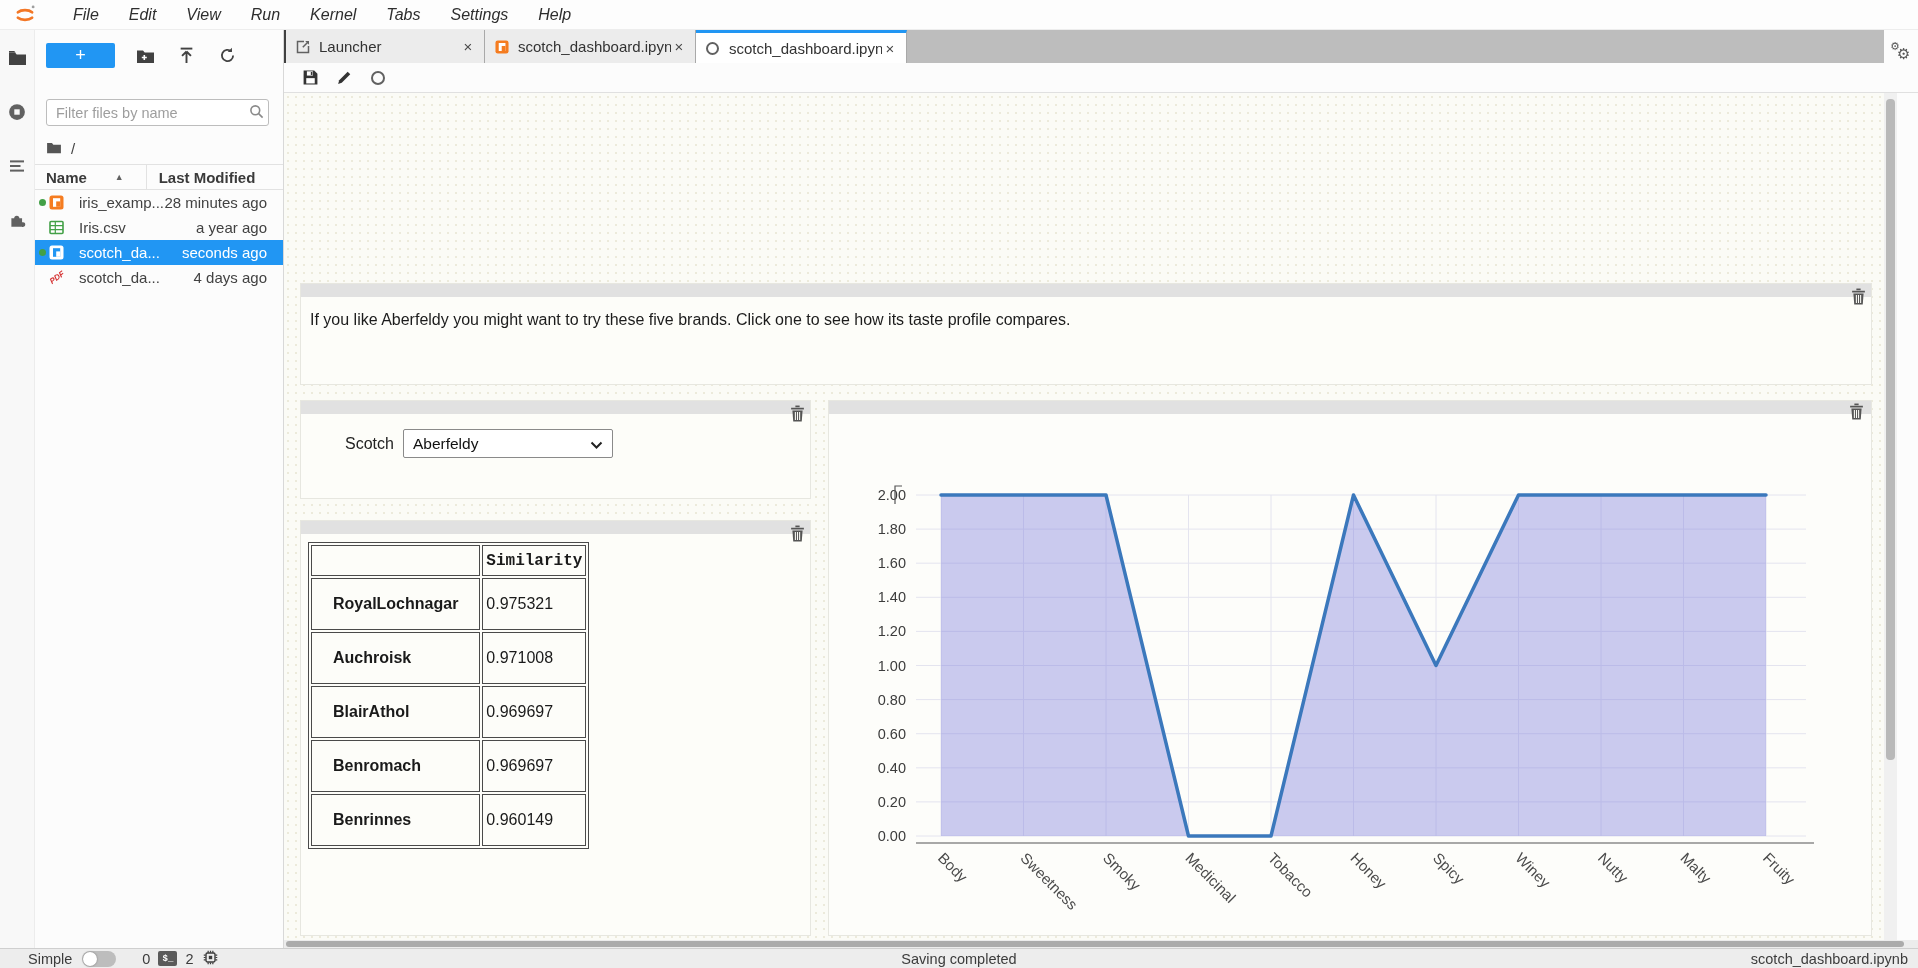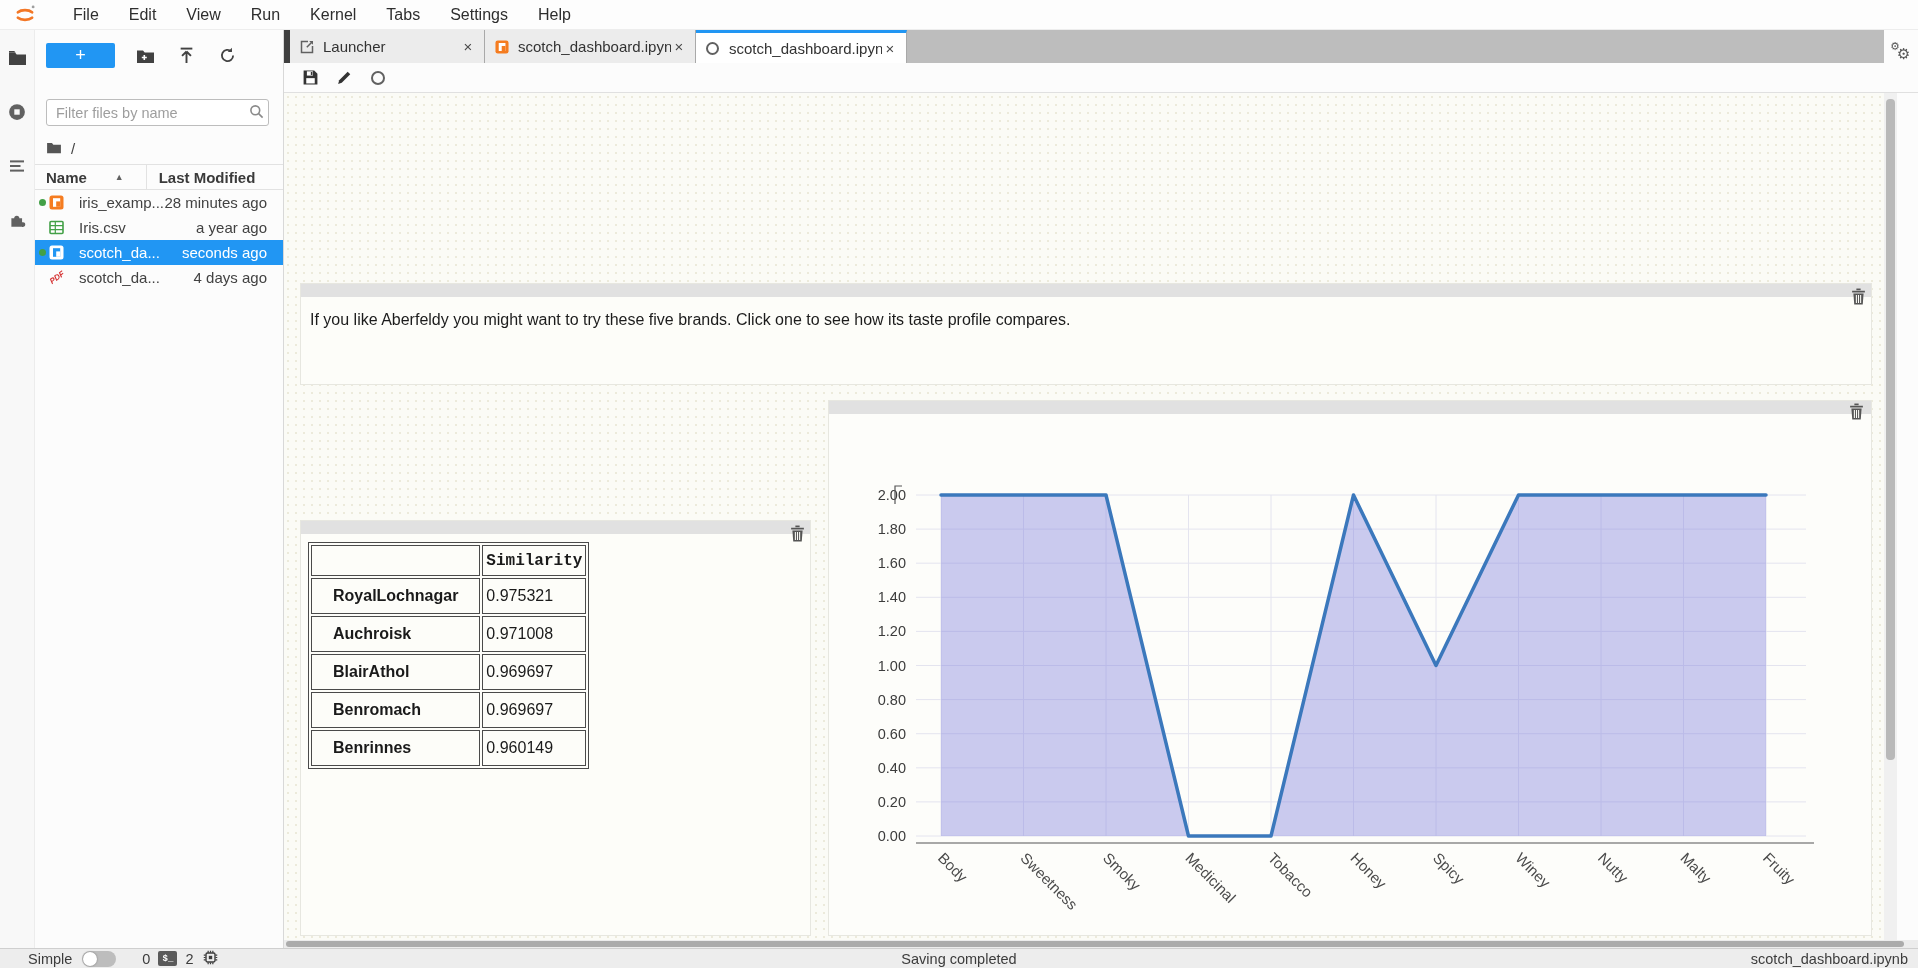--- a/index.html
+++ b/index.html
@@ -1,21 +1,21 @@
 <!DOCTYPE html>
 <html><head>
 <meta charset="utf-8">
 <style>
   * { margin:0; padding:0; box-sizing:border-box; }
   html,body { width:1918px; height:968px; overflow:hidden;
     font-family:"Liberation Sans","DejaVu Sans",sans-serif; background:#fcfcfc; color:#333; }
 
   
   .menubar { height:30px; display:flex; align-items:center; background:#fdfdfd;
-    border-bottom:1px solid #ededed; }
+    border-bottom:1px solid #ededed;font-style:italic; }
   .logo { width:34px; height:26px; margin-left:8px; display:flex; align-items:center; justify-content:center; }
   .menu-items { display:flex; margin-left:16px; }
   .menu-item { padding:4px 15px; font-size:16px; color:#2e2e2e; cursor:default; }
 
   
   .app-row { display:flex; height:918px; }
 
   
   .rail { width:35px; background:#f8f8f8; border-right:1px solid #ececec; display:flex;
     flex-direction:column; align-items:center; padding-top:18px; gap:34px; }
@@ -47,21 +47,21 @@
   .frow .fmod { flex:1; text-align:right; padding-right:16px; white-space:nowrap; }
   .frow.selected { background:#2196f3; color:#fff; }
   .pdf-glyph { font-size:8px; font-weight:bold; font-style:italic; color:#d53030; transform:rotate(-35deg); display:inline-block; }
 
   
   .main-col { flex:1; display:flex; flex-direction:column; }
   .tab-row { height:33px; display:flex; }
   .tabs-strip { flex:1; background:#bdbdbd; display:flex; }
   .tab { display:flex; align-items:center; width:211px; padding:0 8px 0 10px; font-size:15px;
     background:#ececec; border-right:1px solid #a9a9a9; color:#333; }
-  .tab:first-child { border-left:6px solid #404040; width:201px; }
+  .tab:first-child { border-left:2px solid #404040; width:201px; }
   .tab .ticon { width:16px; display:flex; margin-right:7px; flex:none; }
   .tab .tlabel { flex:1; white-space:nowrap; overflow:hidden; }
   .tab .tclose { width:16px; text-align:center; font-size:15px; color:#4a4a4a; flex:none; }
   .tab.active { background:#fff; border-top:3px solid #2196f3; border-right:1px solid #a9a9a9; }
   .gear-cap { width:34px; background:#fcfcfc; text-align:center; }
   .gears { position:relative; display:inline-block; margin-top:10px; width:22px; height:22px; color:#555; }
   .gears .g1 { position:absolute; left:0; top:0; font-size:11px; }
   .gears .g2 { position:absolute; left:7px; top:5px; font-size:15px; }
 
   .nb-toolbar { height:30px; background:#fcfcfc; border-bottom:1px solid #e0e0e0;
@@ -91,21 +91,21 @@
   .select-box { margin-left:9px; width:210px; height:29px; border:1px solid #8a8a8a; border-radius:2px;
     background:#fff; display:flex; align-items:center; padding:0 9px; font-size:15.5px; color:#111; }
   .select-box .sel-val { flex:1; }
   .tbl-cell { left:16px; top:427px; width:511px; height:416px; }
   .sim-table { margin:21px 0 0 7px; border-collapse:separate; border-spacing:2px;
     border:1px solid #4a4a4a; background:#fdfdf9; }
   .sim-table td, .sim-table th { border:1px solid #4a4a4a; font-size:16px; color:#1a1a1a; height:31px; }
   .sim-table th { width:106px; }
   .sim-table td.nm { width:106px; font-weight:bold; padding:0 21px; }
   .sim-table th.simh { width:68px; font-weight:bold; text-align:left; padding:0 3px;font-family:Liberation Mono, monospace; }
-  .sim-table td.vl { width:68px; text-align:left; padding:8px 3px; }
+  .sim-table td.vl { width:68px; text-align:left; padding:16px 3px; }
   .chart-cell { left:544px; top:307px; width:1044px; height:536px; background:#fdfdfa; }
   .chart-cell svg { position:absolute; left:0; top:0; }
 
   
   .statusbar { height:20px; background:#ededed; border-top:1px solid #cfcfcf;
     display:flex; align-items:center; font-size:14.5px; color:#3c3c3c; position:relative; padding-left:28px; }
   .toggle { width:34px; height:16px; background:#bdbdbd; border-radius:9px; margin-left:10px; position:relative; }
   .toggle .knob { position:absolute; left:1px; top:1px; width:14px; height:14px; border-radius:50%;
     background:#fff; box-shadow:0 0 2px rgba(0,0,0,.4); }
   .term-badge { width:19px; height:15px; background:#5a5a5a; border-radius:2px; color:#fff;
@@ -326,20 +326,42 @@
             <svg width="15" height="17" viewBox="0 0 14 16">
                 <rect x="5" y="0.5" width="4" height="1.6" fill="#555"></rect>
                 <rect x="1" y="2.6" width="12" height="1.6" fill="#555"></rect>
                 <path d="M2.2 5.2h9.6L11 15.5H3z" fill="#555"></path>
                 <path d="M5 6.5v7.5M7 6.5v7.5M9 6.5v7.5" stroke="#fdfdf9" stroke-width="1"></path>
               </svg>
           </button>
           <div class="mk-text">If you like Aberfeldy you might want to try these five brands. Click one to see how its taste profile compares.</div>
         </div>
 
+        <div class="cell dd-cell">
+          <div class="strip"></div>
+          <button class="trash-btn">
+            <svg width="15" height="17" viewBox="0 0 14 16">
+                <rect x="5" y="0.5" width="4" height="1.6" fill="#555"></rect>
+                <rect x="1" y="2.6" width="12" height="1.6" fill="#555"></rect>
+                <path d="M2.2 5.2h9.6L11 15.5H3z" fill="#555"></path>
+                <path d="M5 6.5v7.5M7 6.5v7.5M9 6.5v7.5" stroke="#fdfdf9" stroke-width="1"></path>
+              </svg>
+          </button>
+          <div class="dd-body">
+            <span class="dd-label">Scotch</span>
+            <div class="select-box">
+              <span class="sel-val">Aberfeldy</span>
+              <span>
+                <svg width="13" height="8" viewBox="0 0 13 8">
+                    <path d="M1.5 1.5 6.5 6.5 11.5 1.5" stroke="#222" stroke-width="2" fill="none"></path>
+                  </svg>
+              </span>
+            </div>
+          </div>
+        </div>
 
         <div class="cell tbl-cell">
           <div class="strip"></div>
           <button class="trash-btn">
             <svg width="15" height="17" viewBox="0 0 14 16">
                 <rect x="5" y="0.5" width="4" height="1.6" fill="#555"></rect>
                 <rect x="1" y="2.6" width="12" height="1.6" fill="#555"></rect>
                 <path d="M2.2 5.2h9.6L11 15.5H3z" fill="#555"></path>
                 <path d="M5 6.5v7.5M7 6.5v7.5M9 6.5v7.5" stroke="#fdfdf9" stroke-width="1"></path>
               </svg>

